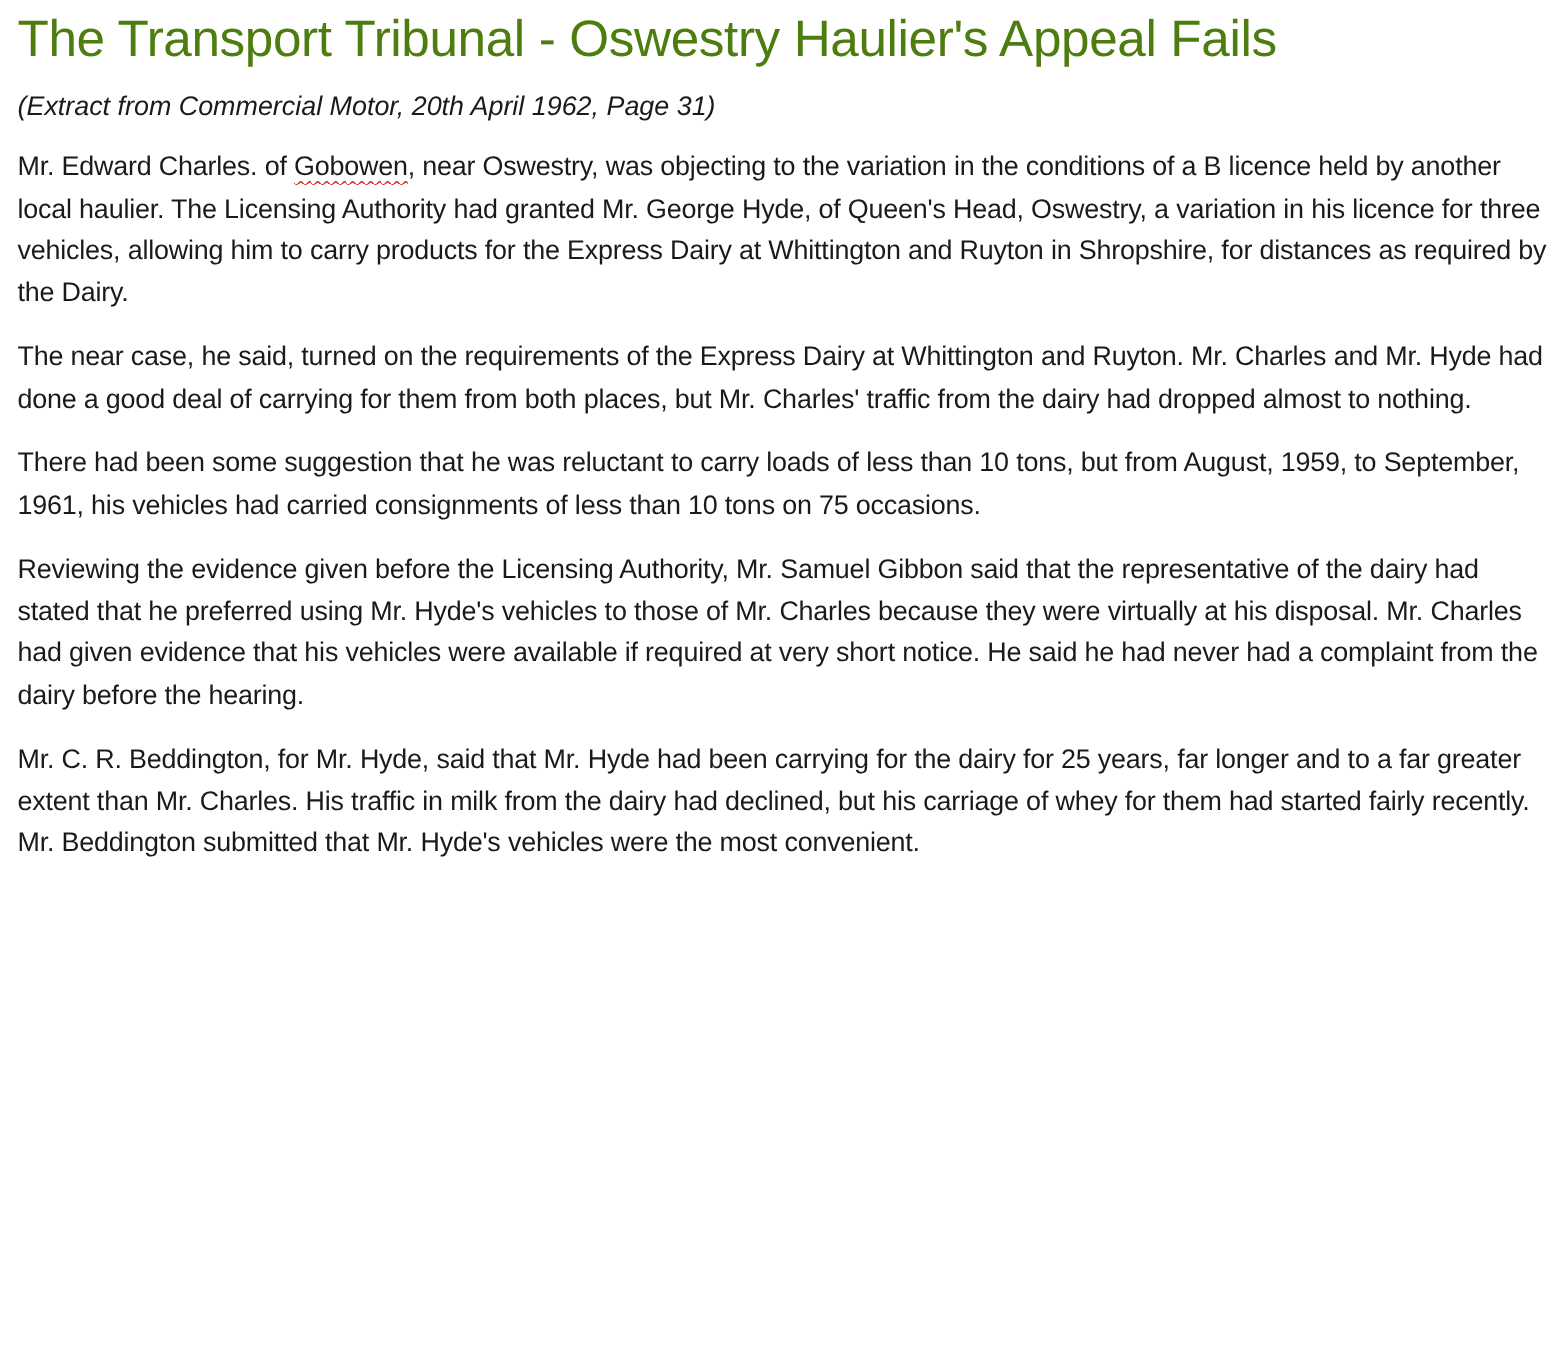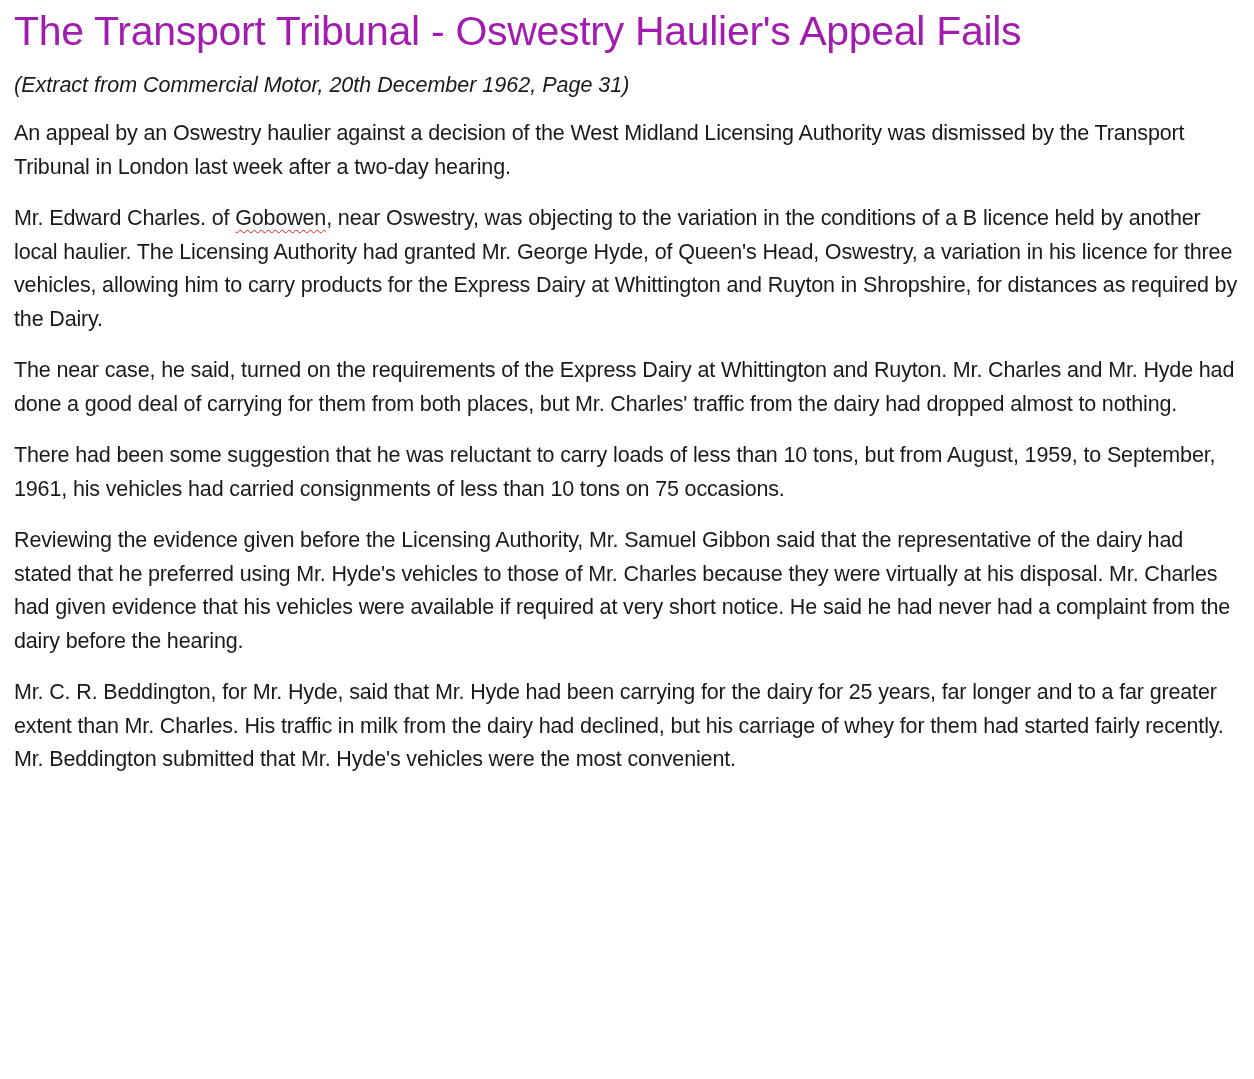--- a/index.html
+++ b/index.html
@@ -16,21 +16,21 @@
     }
     .doc {
       padding: 0 14px 0 14px;
     }
     .title {
       margin: 0;
       padding-top: 5px;
       font-size: 41px;
       line-height: 52px;
       font-weight: normal;
-      color: #a21caf;
+      color: #4d7c0f;
       letter-spacing: -0.3px;
       white-space: nowrap;
     }
     .subtitle {
       margin: 14px 0 0 0;
       font-size: 21.5px;
       line-height: 28px;
       font-style: italic;
       color: #1a1a1a;
       white-space: nowrap;
@@ -48,21 +48,20 @@
       text-decoration-thickness: 1px;
       text-underline-offset: 4px;
       margin-top: 36px;
     }
   </style>
 </head>
 <body>
 
 <div class="doc">
   <h1 class="title">The Transport Tribunal - Oswestry Haulier's Appeal Fails</h1>
-  <p class="subtitle">(Extract from Commercial Motor, 20th December 1962, Page 31)</p>
+  <p class="subtitle">(Extract from Commercial Motor, 20th April 1962, Page 31)</p>
 
-  <p class="para">An appeal by an Oswestry haulier against a decision of the West Midland Licensing Authority was dismissed by the Transport Tribunal in London last week after a two-day hearing.</p>
   <p class="para"><span>Mr. Edward Charles. of </span><span class="spell">Gobowen</span><span>, near Oswestry, was objecting to the variation in the conditions of a B licence held by another local haulier. The Licensing Authority had granted Mr. George Hyde, of Queen's Head, Oswestry, a variation in his licence for three vehicles, allowing him to carry products for the Express Dairy at Whittington and Ruyton in Shropshire, for distances as required by the Dairy.</span></p>
   <p class="para">The near case, he said, turned on the requirements of the Express Dairy at Whittington and Ruyton. Mr. Charles and Mr. Hyde had done a good deal of carrying for them from both places, but Mr. Charles' traffic from the dairy had dropped almost to nothing.</p>
   <p class="para">There had been some suggestion that he was reluctant to carry loads of less than 10 tons, but from August, 1959, to September, 1961, his vehicles had carried consignments of less than 10 tons on 75 occasions.</p>
   <p class="para">Reviewing the evidence given before the Licensing Authority, Mr. Samuel Gibbon said that the representative of the dairy had stated that he preferred using Mr. Hyde's vehicles to those of Mr. Charles because they were virtually at his disposal. Mr. Charles had given evidence that his vehicles were available if required at very short notice. He said he had never had a complaint from the dairy before the hearing.</p>
   <p class="para">Mr. C. R. Beddington, for Mr. Hyde, said that Mr. Hyde had been carrying for the dairy for 25 years, far longer and to a far greater extent than Mr. Charles. His traffic in milk from the dairy had declined, but his carriage of whey for them had started fairly recently. Mr. Beddington submitted that Mr. Hyde's vehicles were the most convenient.</p>
 </div>
 
 </body></html>

